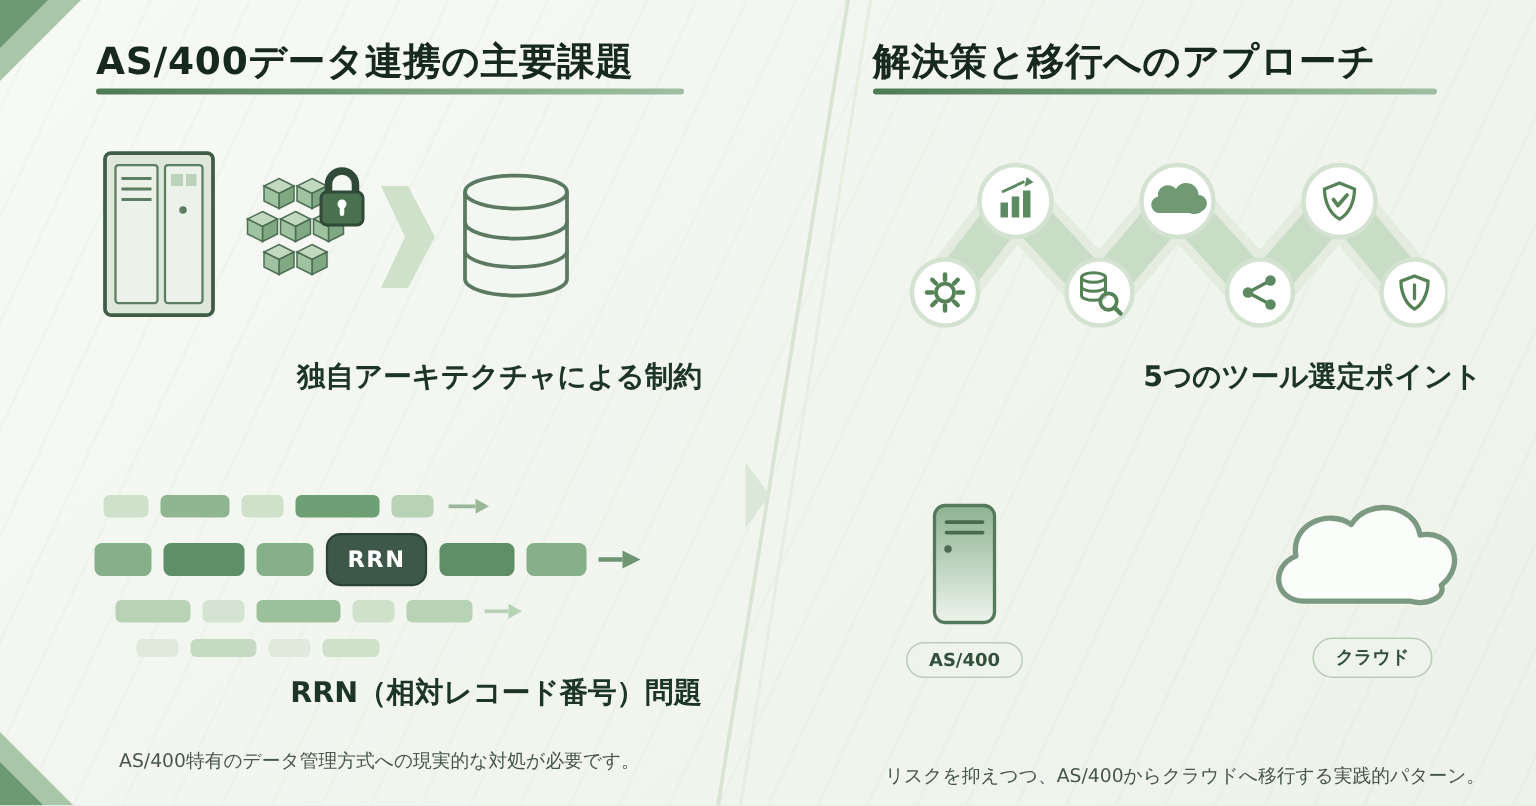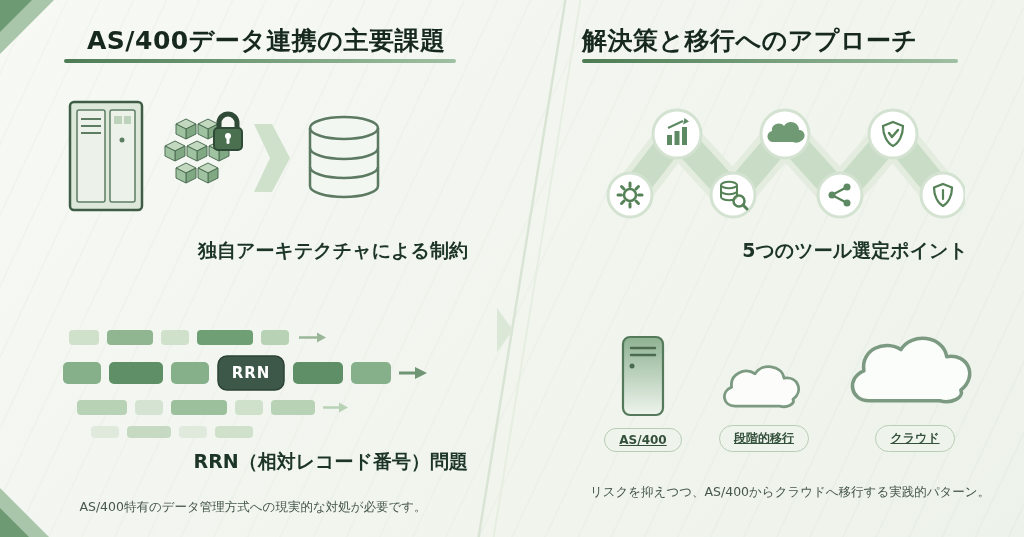--- a/index.html
+++ b/index.html
@@ -13,40 +13,40 @@
   .deco{position:absolute;inset:0;pointer-events:none;z-index:0;}
   .content{position:absolute;inset:0;z-index:1;}
   .title{position:absolute;font-size:25px;font-weight:bold;color:#17291e;letter-spacing:0.5px;white-space:nowrap;}
   .title-underline{position:absolute;height:4px;border-radius:2px;background:linear-gradient(90deg,#4d7c54,#9fc0a2);}
   .h2{position:absolute;font-size:19px;font-weight:bold;color:#1d3526;text-align:right;}
   .sub{position:absolute;font-size:12.5px;color:#46564b;text-align:center;line-height:1.4;}
   .illo{position:absolute;}
   .mig-row{position:absolute;left:588px;top:330px;width:412px;height:122px;display:flex;align-items:flex-end;justify-content:space-between;}
   .mig-group{display:flex;flex-direction:column;align-items:center;gap:10px;}
   .pill{display:inline-block;background:#eef3ec;border:1.5px solid #b9cdb6;border-radius:14px;
-        padding:4px 14px;font-size:12px;font-weight:600;color:#33503b;white-space:nowrap;text-decoration:underline;}
+        padding:4px 14px;font-size:12px;font-weight:600;color:#33503b;white-space:nowrap;}
 </style>
 </head>
 <body>
 
 <div class="canvas">
 
   <svg class="deco" width="1024" height="537" viewBox="0 0 1024 537">
     <line x1="566" y1="-4" x2="478" y2="541" stroke="#d9e4d5" stroke-width="2.5"></line>
     <line x1="581" y1="-4" x2="493" y2="541" stroke="#e6eee2" stroke-width="2"></line>
     <polygon points="497,308 513,330 497,352" fill="#dbe7d7"></polygon>
     <polygon points="0,0 54,0 0,54" fill="#a9c5aa"></polygon>
     <polygon points="0,0 32,0 0,32" fill="#6d9a72"></polygon>
     <polygon points="0,537 0,488 49,537" fill="#a9c5aa"></polygon>
     <polygon points="0,537 0,508 29,537" fill="#6d9a72"></polygon>
   </svg>
 
   <div class="content">
 
-    <div class="title" style="left:64px;top:24px;margin-left:23px;">AS/400データ連携の主要課題</div>
+    <div class="title" style="left:64px;top:24px;">AS/400データ連携の主要課題</div>
     <div class="title-underline" style="left:64px;top:59px;width:392px;"></div>
 
     <svg class="illo" style="left:58px;top:88px;" width="340" height="140" viewBox="0 0 340 140">
 
       <g>
         <rect x="12" y="14" width="72" height="108" rx="4" fill="#dde8da" stroke="#3f5d46" stroke-width="2.5"></rect>
         <rect x="19" y="22" width="28" height="92" rx="2" fill="#ecf2ea" stroke="#5d7d63" stroke-width="1.5"></rect>
         <line x1="23" y1="31" x2="43" y2="31" stroke="#5d7d63" stroke-width="2"></line>
         <line x1="23" y1="38" x2="43" y2="38" stroke="#5d7d63" stroke-width="2"></line>
         <line x1="23" y1="45" x2="43" y2="45" stroke="#5d7d63" stroke-width="2"></line>
@@ -216,48 +216,42 @@
         <path d="M0,-12 L10,-8 C10,1 6,9 0,12 C-6,9 -10,1 -10,-8 Z" stroke-width="2.2"></path>
         <polyline points="-4,-1 -1,3 5,-4" stroke-width="2.5" stroke-linecap="round" stroke-linejoin="round"></polyline>
       </g>
 
       <g transform="translate(338,103)" fill="none" stroke="#568257">
         <path d="M0,-11 L9,-7.5 C9,0.5 5.5,8 0,11 C-5.5,8 -9,0.5 -9,-7.5 Z" stroke-width="2.2"></path>
         <line x1="0" y1="-5" x2="0" y2="4" stroke-width="2.2" stroke-linecap="round"></line>
       </g>
     </svg>
 
-    <div class="h2" style="left:548px;top:238px;width:420px;">5つのツール選定ポイント</div>
+    <div class="h2" style="left:568px;top:238px;width:420px;">5つのツール選定ポイント</div>
 
     <div class="mig-row">
       <div class="mig-group" style="width:110px;">
         <svg width="52" height="84" viewBox="0 0 52 84">
           <defs>
             <linearGradient id="towerGrad" x1="0" y1="0" x2="0" y2="1">
               <stop offset="0" stop-color="#8eb292"></stop>
                 <stop offset="1" stop-color="#eef4ec"></stop>
             </linearGradient>
           </defs>
           <rect x="6" y="3" width="40" height="78" rx="7" fill="url(#towerGrad)" stroke="#55795b" stroke-width="2.2"></rect>
           <line x1="14" y1="14" x2="38" y2="14" stroke="#4b6b51" stroke-width="2.5" stroke-linecap="round"></line>
           <line x1="14" y1="21" x2="38" y2="21" stroke="#4b6b51" stroke-width="2.5" stroke-linecap="round"></line>
           <circle cx="15" cy="32" r="2.5" fill="#4b6b51"></circle>
         </svg>
         <span class="pill">AS/400</span>
       </div>
-      <div class="mig-group" style="width:130px;">
-        <svg width="94" height="58" viewBox="0 0 84 52">
-          <path d="M16,44 C5,44 3,31 13,27 C11,15 25,9 34,15 C40,5 58,7 60,19 C72,17 78,30 68,38 C70,42 63,46 56,44 Z" fill="#fcfdfb" stroke="#7c9a81" stroke-width="2.5" stroke-linejoin="round"></path>
-        </svg>
-        <span class="pill">段階的移行</span>
-      </div>
       <div class="mig-group" style="width:170px;text-align:right;">
         <svg width="148" height="92" viewBox="0 0 84 52">
           <path d="M16,44 C5,44 3,31 13,27 C11,15 25,9 34,15 C40,5 58,7 60,19 C72,17 78,30 68,38 C70,42 63,46 56,44 Z" fill="#fbfdfb" stroke="#7c9a81" stroke-width="2" stroke-linejoin="round"></path>
         </svg>
         <span class="pill">クラウド</span>
       </div>
     </div>
 
-    <div class="sub" style="left:580px;top:483px;width:420px;">リスクを抑えつつ、AS/400からクラウドへ移行する実践的パターン。</div>
+    <div class="sub" style="left:580px;top:508px;width:420px;">リスクを抑えつつ、AS/400からクラウドへ移行する実践的パターン。</div>
 
   </div>
 </div>
 
 </body></html>

